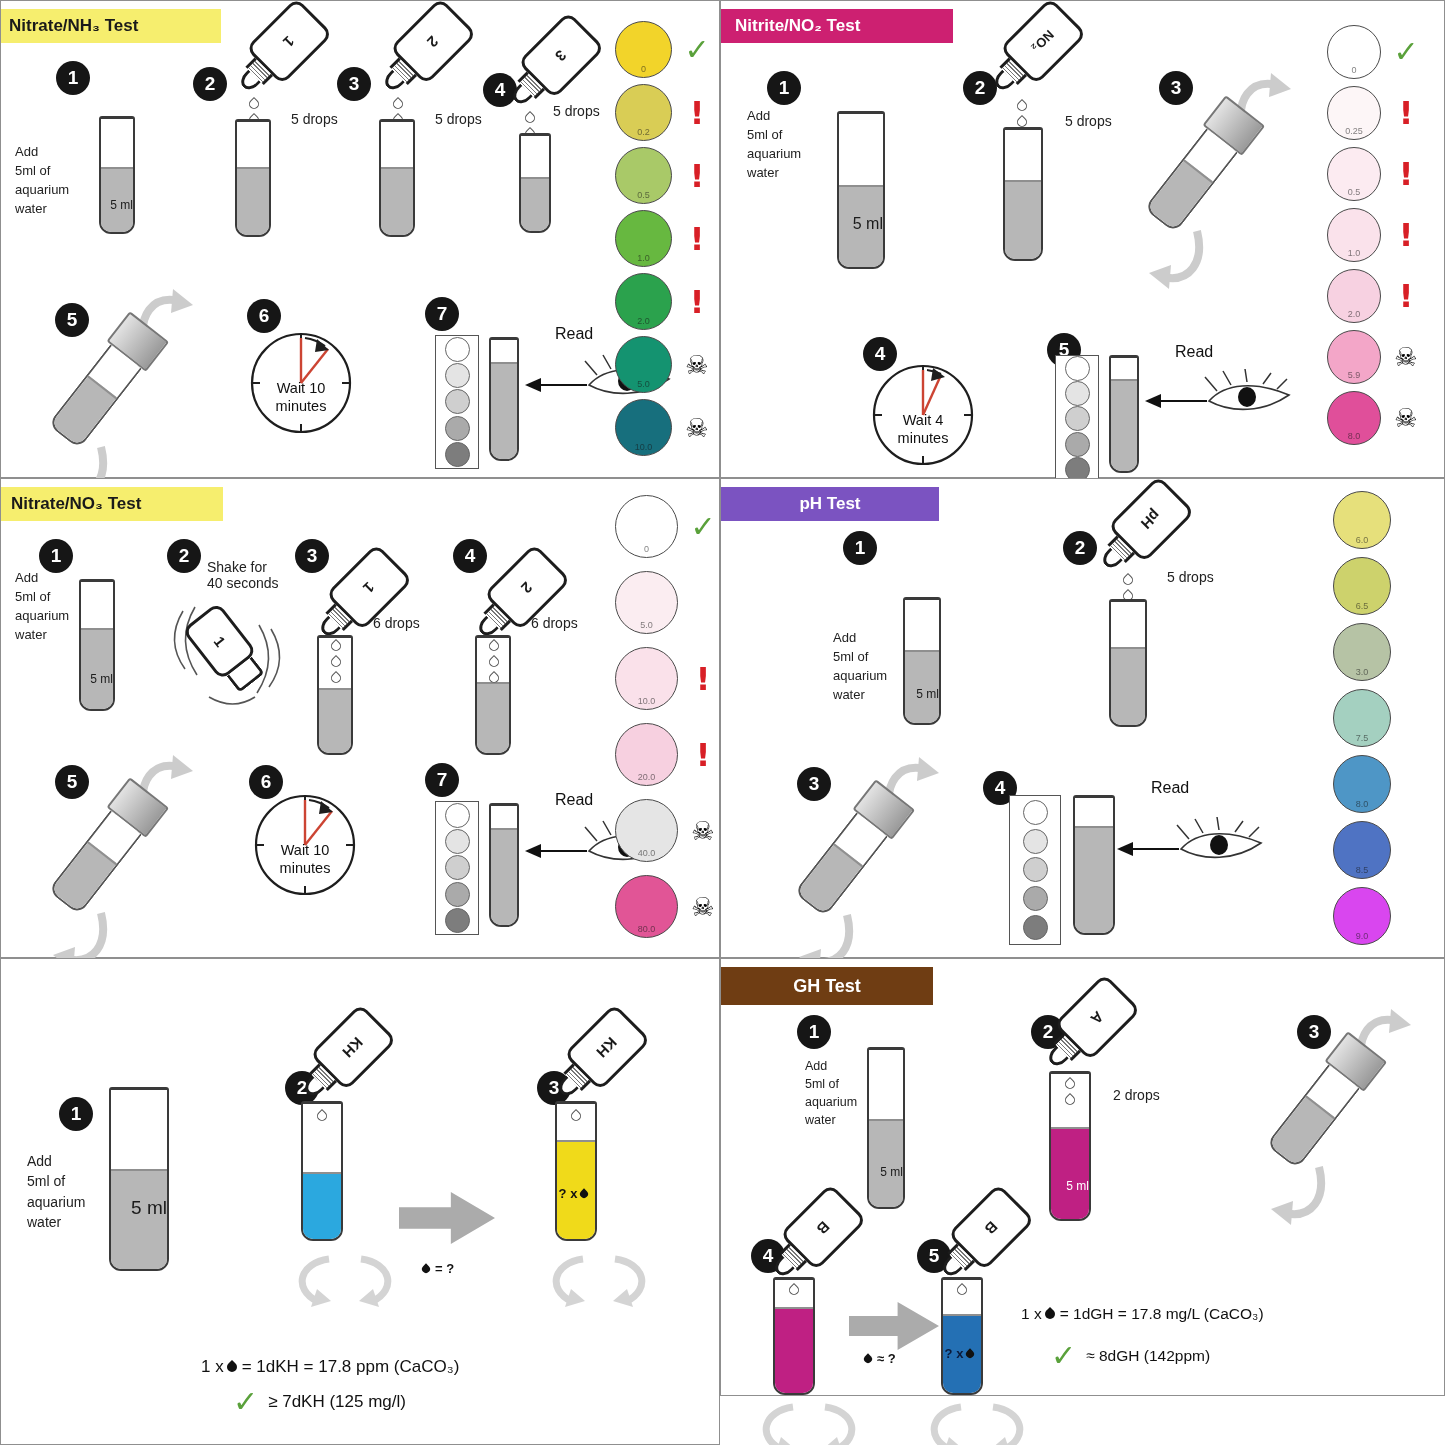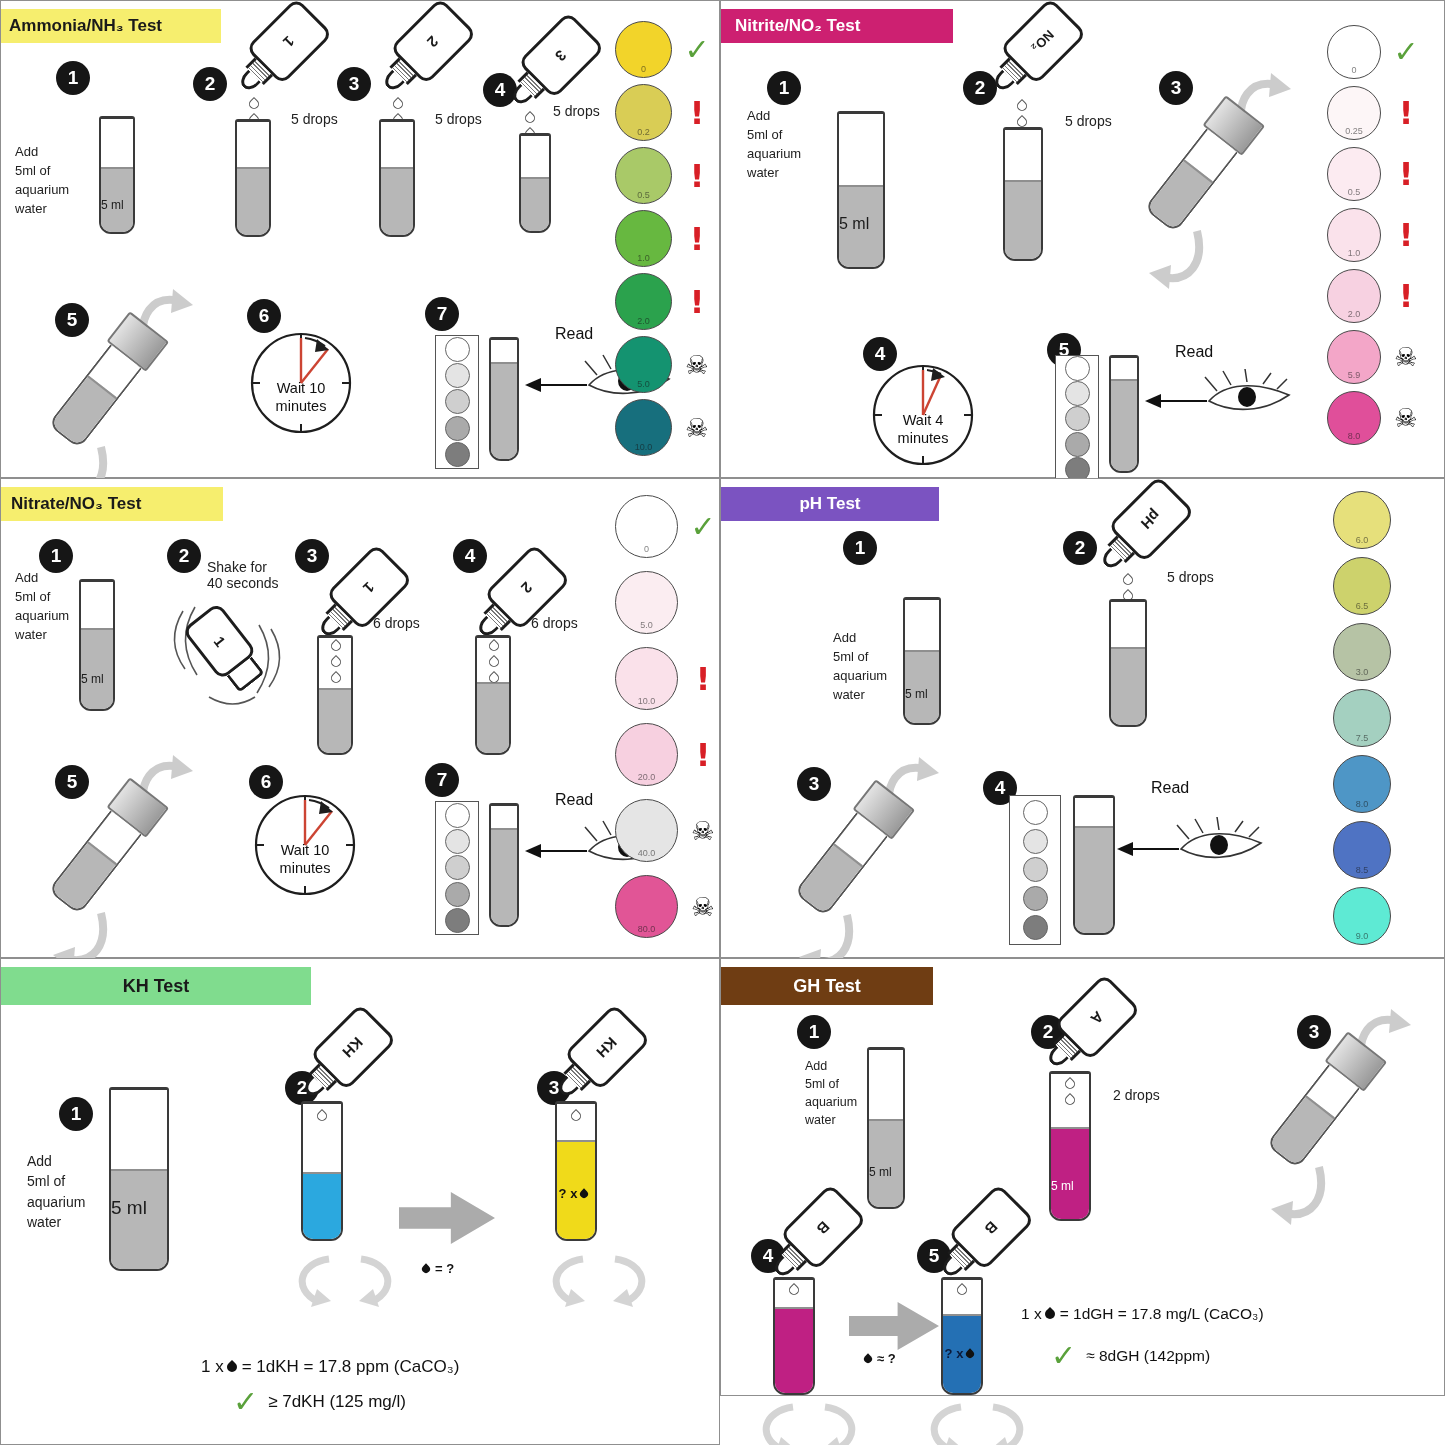--- a/index.html
+++ b/index.html
@@ -12,21 +12,21 @@
   .badge{position:absolute;width:34px;height:34px;border-radius:50%;background:#161616;color:#fff;
          font-weight:700;font-size:19px;display:flex;align-items:center;justify-content:center;}
   .addtext{position:absolute;font-size:13px;line-height:1.45;white-space:pre-line;color:#222;}
   .lbl{position:absolute;font-size:14px;color:#222;}
   .shaketext{position:absolute;font-size:14px;white-space:pre-line;color:#222;}
   
   .tube{position:absolute;}
   .t-b{position:absolute;inset:0;border:2px solid #3a3a3a;border-top-width:3px;
        border-radius:3px 3px 12px 12px;background:#fff;overflow:hidden;}
   .t-l{position:absolute;left:0;right:0;bottom:0;background:#b7b7b7;border-top:2px solid #8f8f8f;}
-  .t-t{position:absolute;left:0;right:0;bottom:18%;text-align:left;font-size:12px;color:#1c1c1c;}
+  .t-t{position:absolute;left:0;right:0;bottom:18%;text-align:right;font-size:12px;color:#1c1c1c;}
   .t-t.big{font-size:19px;bottom:28%;}
   .t-t.med{font-size:16px;bottom:22%;}
   .t-t.white{color:#fff;}
   .t-m{position:absolute;left:0;right:0;bottom:28%;display:flex;align-items:center;justify-content:center;
        font-weight:700;font-size:13px;color:#111;}
   .t-m.white{color:#0a1a3a;}
   
   .bot{position:absolute;width:96px;height:100px;display:flex;align-items:center;justify-content:center;}
   .bottle{display:flex;flex-direction:column;align-items:center;transform:rotate(45deg);}
   .b-bd{width:46px;height:66px;border:3px solid #1d1d1d;border-radius:10px;background:#fff;
@@ -86,21 +86,21 @@
   .na .sw-c{width:63px;height:63px;} .na .sw-row{margin-bottom:13px;}
   .ph .sw-c{width:58px;height:58px;} .ph .sw-row{margin-bottom:8px;}
 </style>
 </head>
 <body>
 
 <div class="board">
 
   <section class="panel" style="left:0;top:0;width:720px;height:478px">
     <div class="tbar" style="width: 212px; padding-left: 8px; background: rgb(246, 238, 110);">
-      <span class="ttxt">Ammonia/NH₃ Test</span>
+      <span class="ttxt">Nitrate/NH₃ Test</span>
     </div>
     <div class="badge" style="left:55px;top:60px">1</div>
     <div class="addtext" style="left:14px;top:142px">Add
 5ml of
 aquarium
 water</div>
     <div class="tube" style="left:98px;top:115px;width:36px;height:118px">
       <div class="t-b">
           <div class="t-l" style="height:56%"></div>
           <span class="t-t">5 ml</span>
@@ -710,32 +710,29 @@
           </div>
           <span class="sw-i none"></span>
         </div>
         <div class="sw-row">
           <div class="sw-c" style="background: rgb(79, 115, 195);">
             <span class="sw-v">8.5</span>
           </div>
           <span class="sw-i none"></span>
         </div>
         <div class="sw-row">
-          <div class="sw-c" style="background: #5eead4; justify-content: center;">
+          <div class="sw-c" style="background: #d946ef; justify-content: center;">
             <span class="sw-v">9.0</span>
           </div>
           <span class="sw-i none"></span>
         </div>
       </div>
   </section>
 
   <section class="panel" style="left:0;top:958px;width:720px;height:487px">
-    <div class="tbar center" style="width: 310px; height: 38px; background: rgb(128, 220, 142);">
-      <span class="ttxt" style="font-size:18px">KH Test</span>
-    </div>
     <div class="badge" style="left:58px;top:138px">1</div>
     <div class="addtext" style="left:26px;top:192px;font-size:14px">Add
 5ml of
 aquarium
 water</div>
     <div class="tube" style="left:108px;top:128px;width:60px;height:184px">
       <div class="t-b">
           <div class="t-l" style="height:55%"></div>
           <span class="t-t big">5 ml</span>
         </div>

